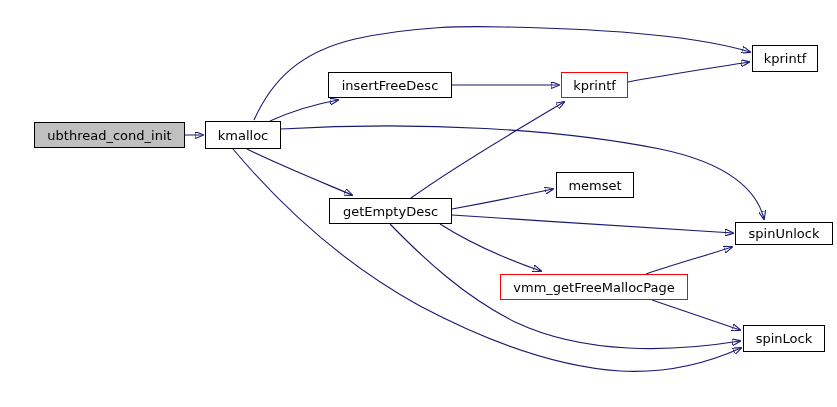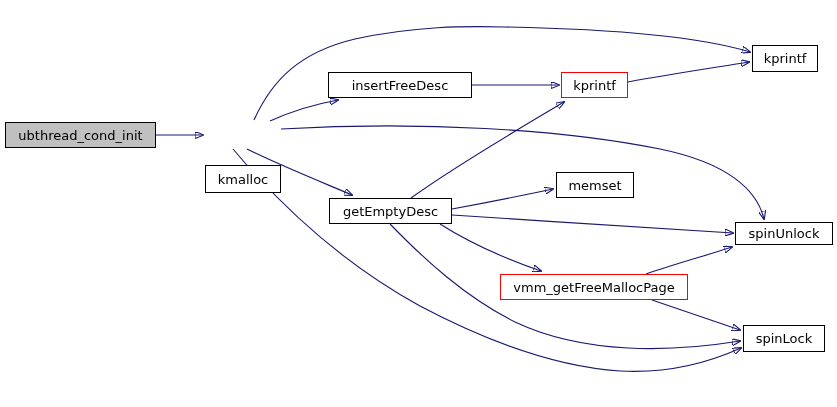--- a/index.html
+++ b/index.html
@@ -36,20 +36,21 @@
     font-size: 13px;
     display: flex;
     align-items: center;
     justify-content: center;
     white-space: nowrap;
     cursor: pointer;
   }
   .node.root {
     background: var(--root-fill, #c0c0c0);
     cursor: default;
+    margin-left: 29px;
   }
   .node.highlight {
     border-color: var(--highlight-border, #ff0000);
   }
 </style>
 </head>
 <body>
 
 <div class="canvas">
 
@@ -72,23 +73,23 @@
     <path d="M452,209 C485,203 520,196 553,189" marker-end="url(#arrow)"></path>
     <path d="M452,215 C545,221 650,228 733,233" marker-end="url(#arrow)"></path>
     <path d="M440,224 C473,245 512,261 541,271" marker-end="url(#arrow)"></path>
     <path d="M390,224 C424,259 465,297 515,322 C585,355 672,352 740,341" marker-end="url(#arrow)"></path>
     <path d="M646,274 C678,263 708,255 732,247" marker-end="url(#arrow)"></path>
     <path d="M652,300 C684,311 714,321 740,330" marker-end="url(#arrow)"></path>
   </svg>
 
   <div class="node root" style="left:5px; top:122px; width:151px; height:26px;">ubthread_cond_init</div>
 
-  <div class="node" style="left:205px; top:121px; width:76px; height:28px;margin-top:44px;">kmalloc</div>
+  <div class="node" style="left:205px; top:121px; width:76px; height:28px;">kmalloc</div>
 
-  <div class="node" style="left:328px; top:72px; width:144px; height:26px;text-align:center;">insertFreeDesc</div>
+  <div class="node" style="left:328px; top:72px; width:124px; height:26px;text-align:center;">insertFreeDesc</div>
 
   <div class="node highlight" style="left:561px; top:72px; width:67px; height:26px;">kprintf</div>
 
   <div class="node" style="left:752px; top:45px; width:66px; height:27px;">kprintf</div>
 
   <div class="node" style="left:556px; top:172px; width:78px; height:26px;">memset</div>
 
   <div class="node" style="left:329px; top:198px; width:123px; height:26px;">getEmptyDesc</div>
 
   <div class="node" style="left:735px; top:222px; width:98px; height:23px;">spinUnlock</div>

